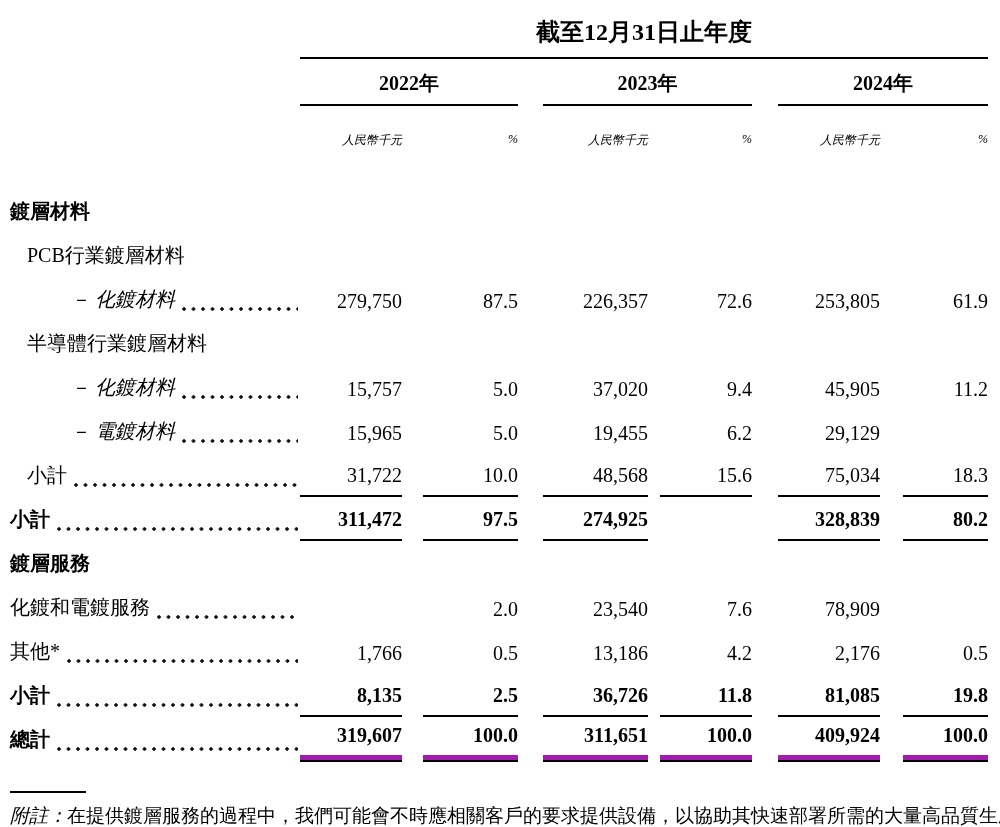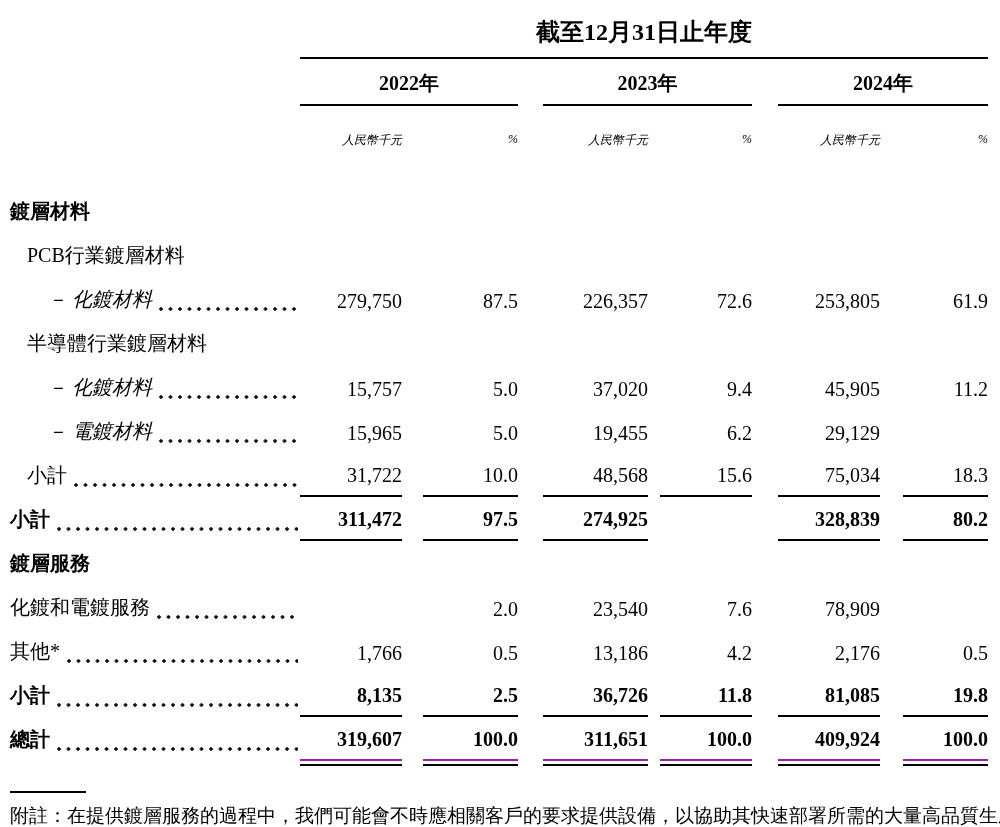--- a/index.html
+++ b/index.html
@@ -37,37 +37,37 @@
   .spacer{ height:40px; }
 
   .trow{ height:44px; }
   .cell{ display:flex; align-items:flex-end; padding-bottom:8px; font-size:20px; min-width:0; }
   .num{ justify-content:flex-end; text-align:right;
         font-variant-numeric:lining-nums tabular-nums; }
   .bold .cell{ font-weight:bold; }
   .section .c-label{ font-weight:bold; }
   .ind1{ padding-left:17px; }
   .ind2{ padding-left:37px; }
-  .ital .lbl{ font-style:italic; }
+  .ital .lbl{ font-style:italic;margin-left:23px; }
   .lbl{ white-space:nowrap; }
   .dots{
     flex:1 1 auto; height:4px; margin:0 2px 2px 7px; min-width:0;
     background:radial-gradient(circle at 2px 2px, #111 1.5px, transparent 1.9px) left bottom / 9.5px 4px repeat-x;
   }
   .r-under .num{ border-bottom:2px solid #000; }
-  .r-dunder .num{ border-bottom:2px solid #a21caf; position:relative; }
+  .r-dunder .num{ border-bottom:6px solid #a21caf; position:relative; }
   .r-dunder .num::after{
     content:""; position:absolute; left:0; right:0; bottom:-7px;
     border-top:2px solid #000;
   }
 
   .footnote{ margin-top:30px; }
   .fn-rule{ width:76px; border-top:2px solid #000; margin:0 0 8px 0; }
   .fn-body{ font-size:19px; line-height:30px; padding-left:79px; text-indent:-79px; width:965px; }
-  .fn-label{ }
+  .fn-label{ font-style:italic; }
 </style>
 </head>
 <body>
 
 <div class="page">
 
   <div class="grid">
     <div class="t-title c-span">截至12月31日止年度</div>
   </div>
   <div class="grid">

